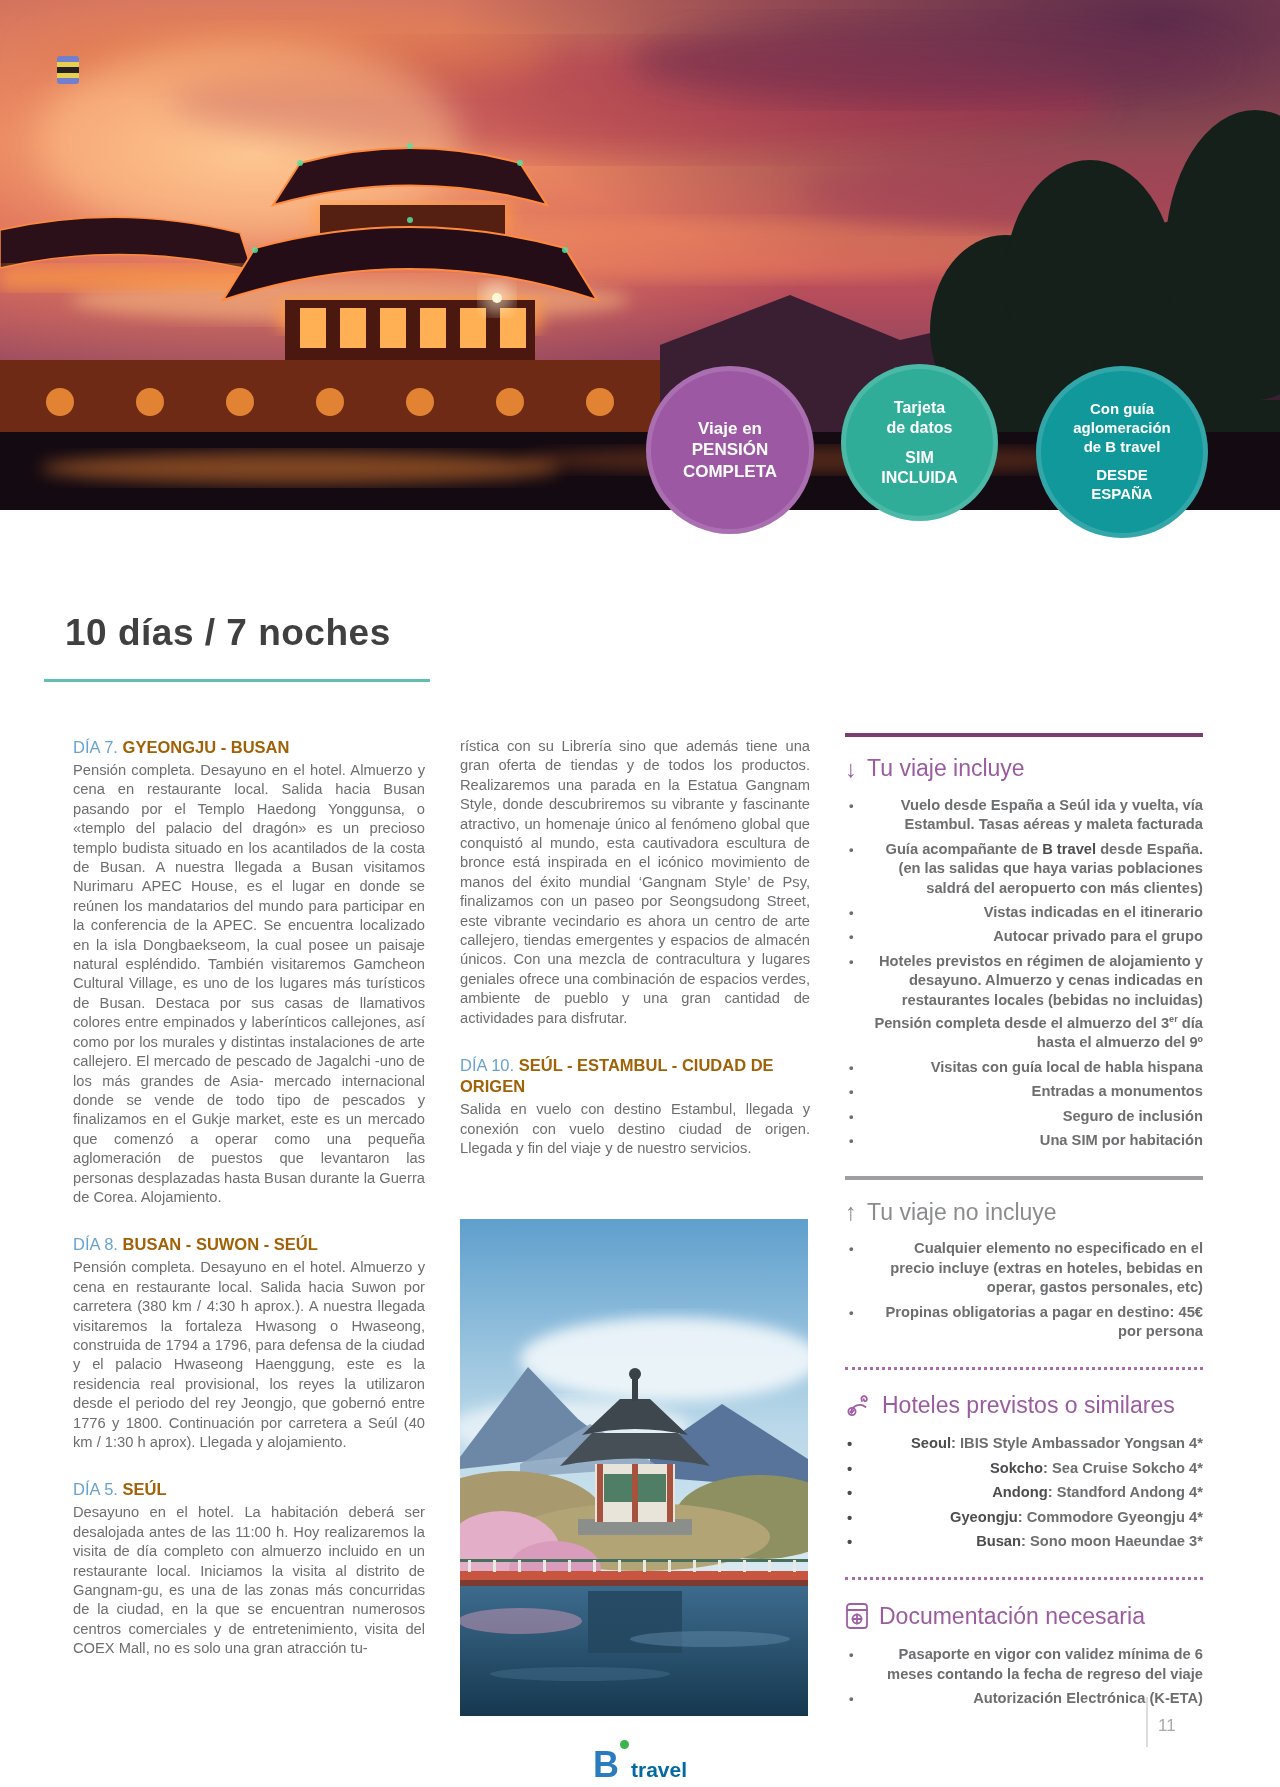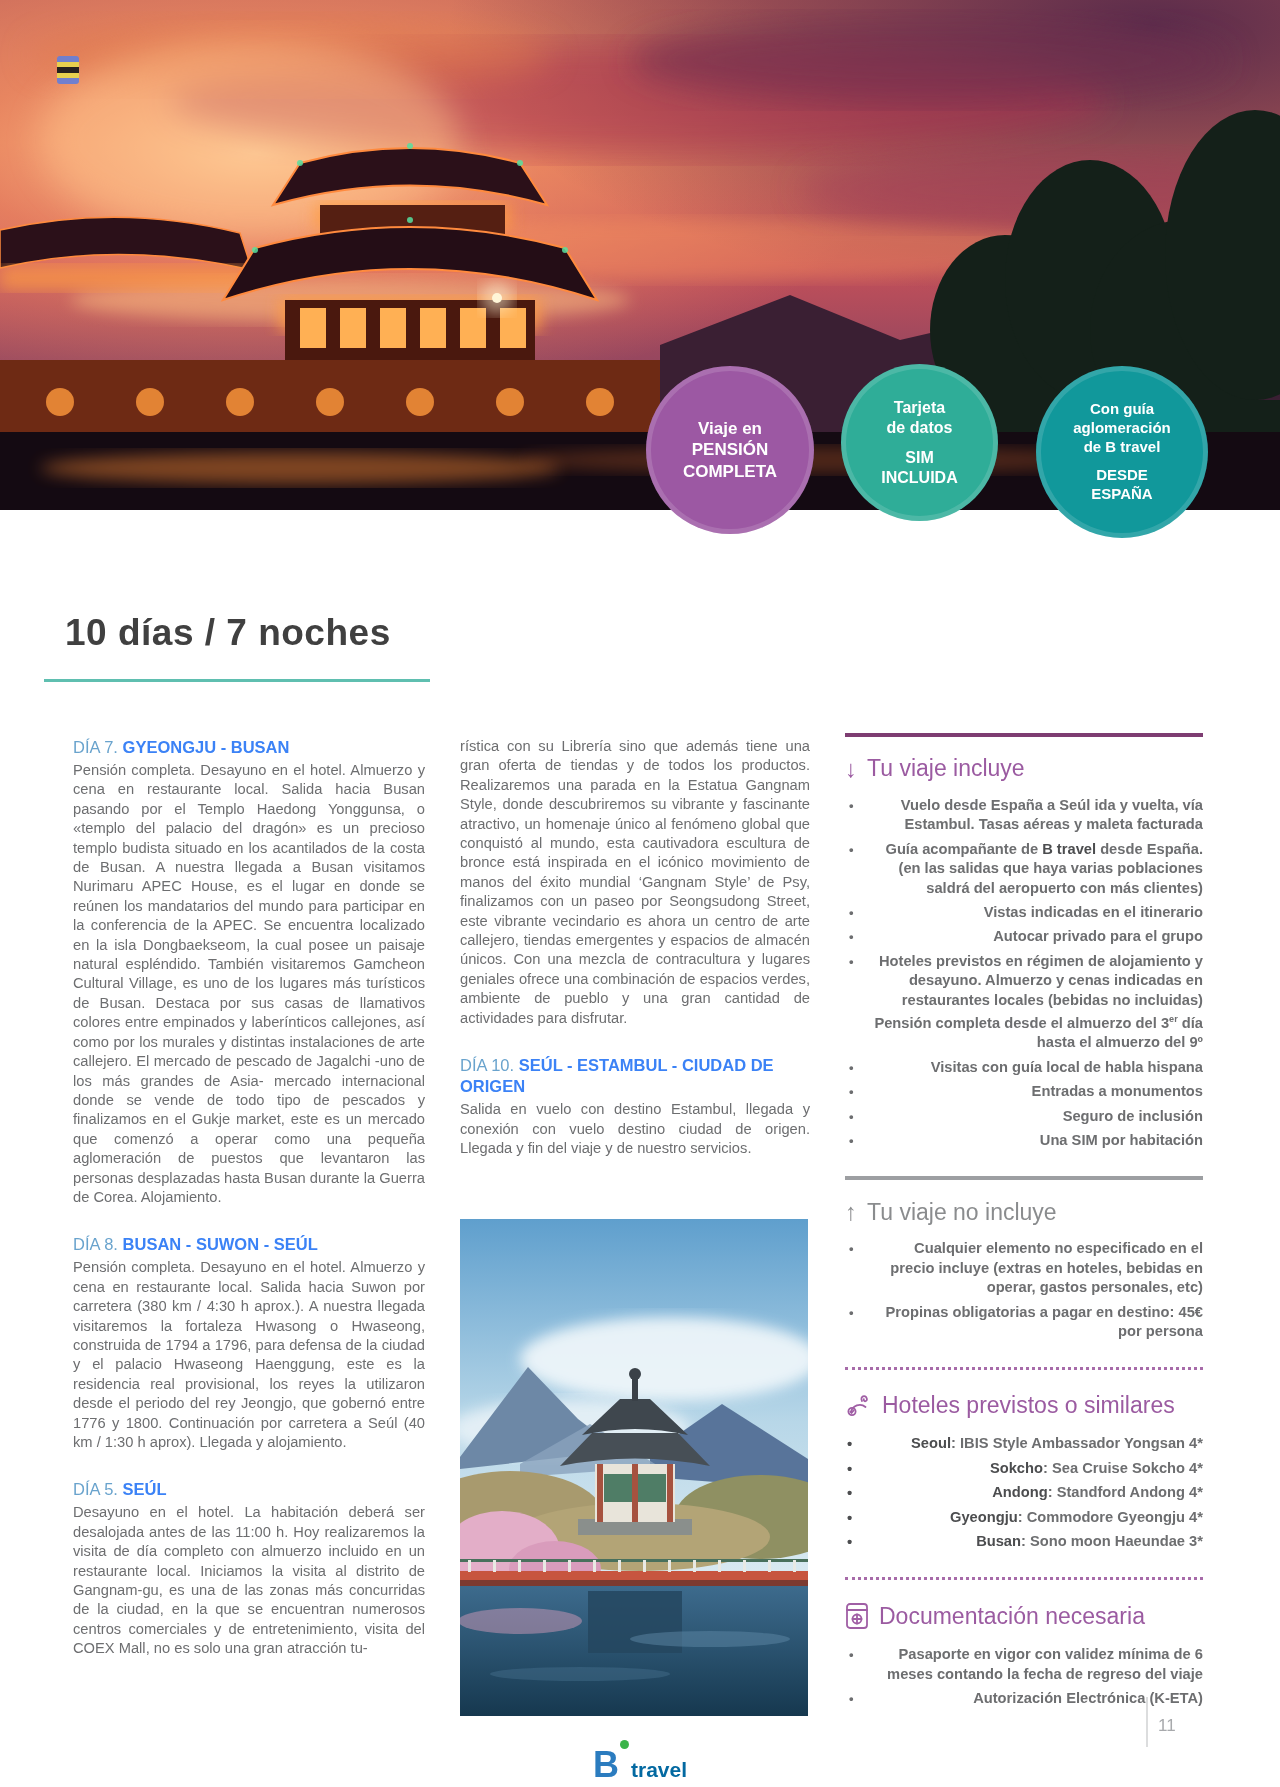--- a/index.html
+++ b/index.html
@@ -28,21 +28,21 @@
   .title-rule { position:absolute; left:44px; top:679px; width:386px; height:3px; background:#5fbfb0; }
 
   
   .col { position:absolute; top:737px; font-size:14.7px; line-height:19.4px; color:#6d6e70; }
   .col-1 { left:73px;  width:352px; }
   .col-2 { left:460px; width:350px; }
   .col-3 { left:845px; top:733px; width:358px; }
   .day { margin-bottom:27px; }
   .day-head { font-size:16.5px; line-height:21px; font-weight:bold; margin-bottom:3px; }
   .day-label { color:#69a3cd; font-weight:normal; }
-  .day-route { color:#3b82f6; font-weight:bold; }
+  .day-route { color:#a16207; font-weight:bold; }
   .day-body, .cont-text { text-align:justify; }
   .cont-text { margin-bottom:27px; }
 
   
   .rule-purple { height:4px; background:#7e3d72; margin-bottom:20px; }
   .rule-gray   { height:4px; background:#9d9fa2; margin:26px 0 20px 0; }
   .rule-dotted { border:none; border-bottom:3px dotted #a76ba9; margin:26px 0 22px 0; height:0; }
   .sec-head { font-size:23px; color:#9b5ba1; margin-bottom:15px; display:flex; align-items:center; gap:10px; font-weight:normal; }
   .sec-head.gray { color:#8a8c8e; }
   .sec-head .arrow { font-size:24px; line-height:1; }

